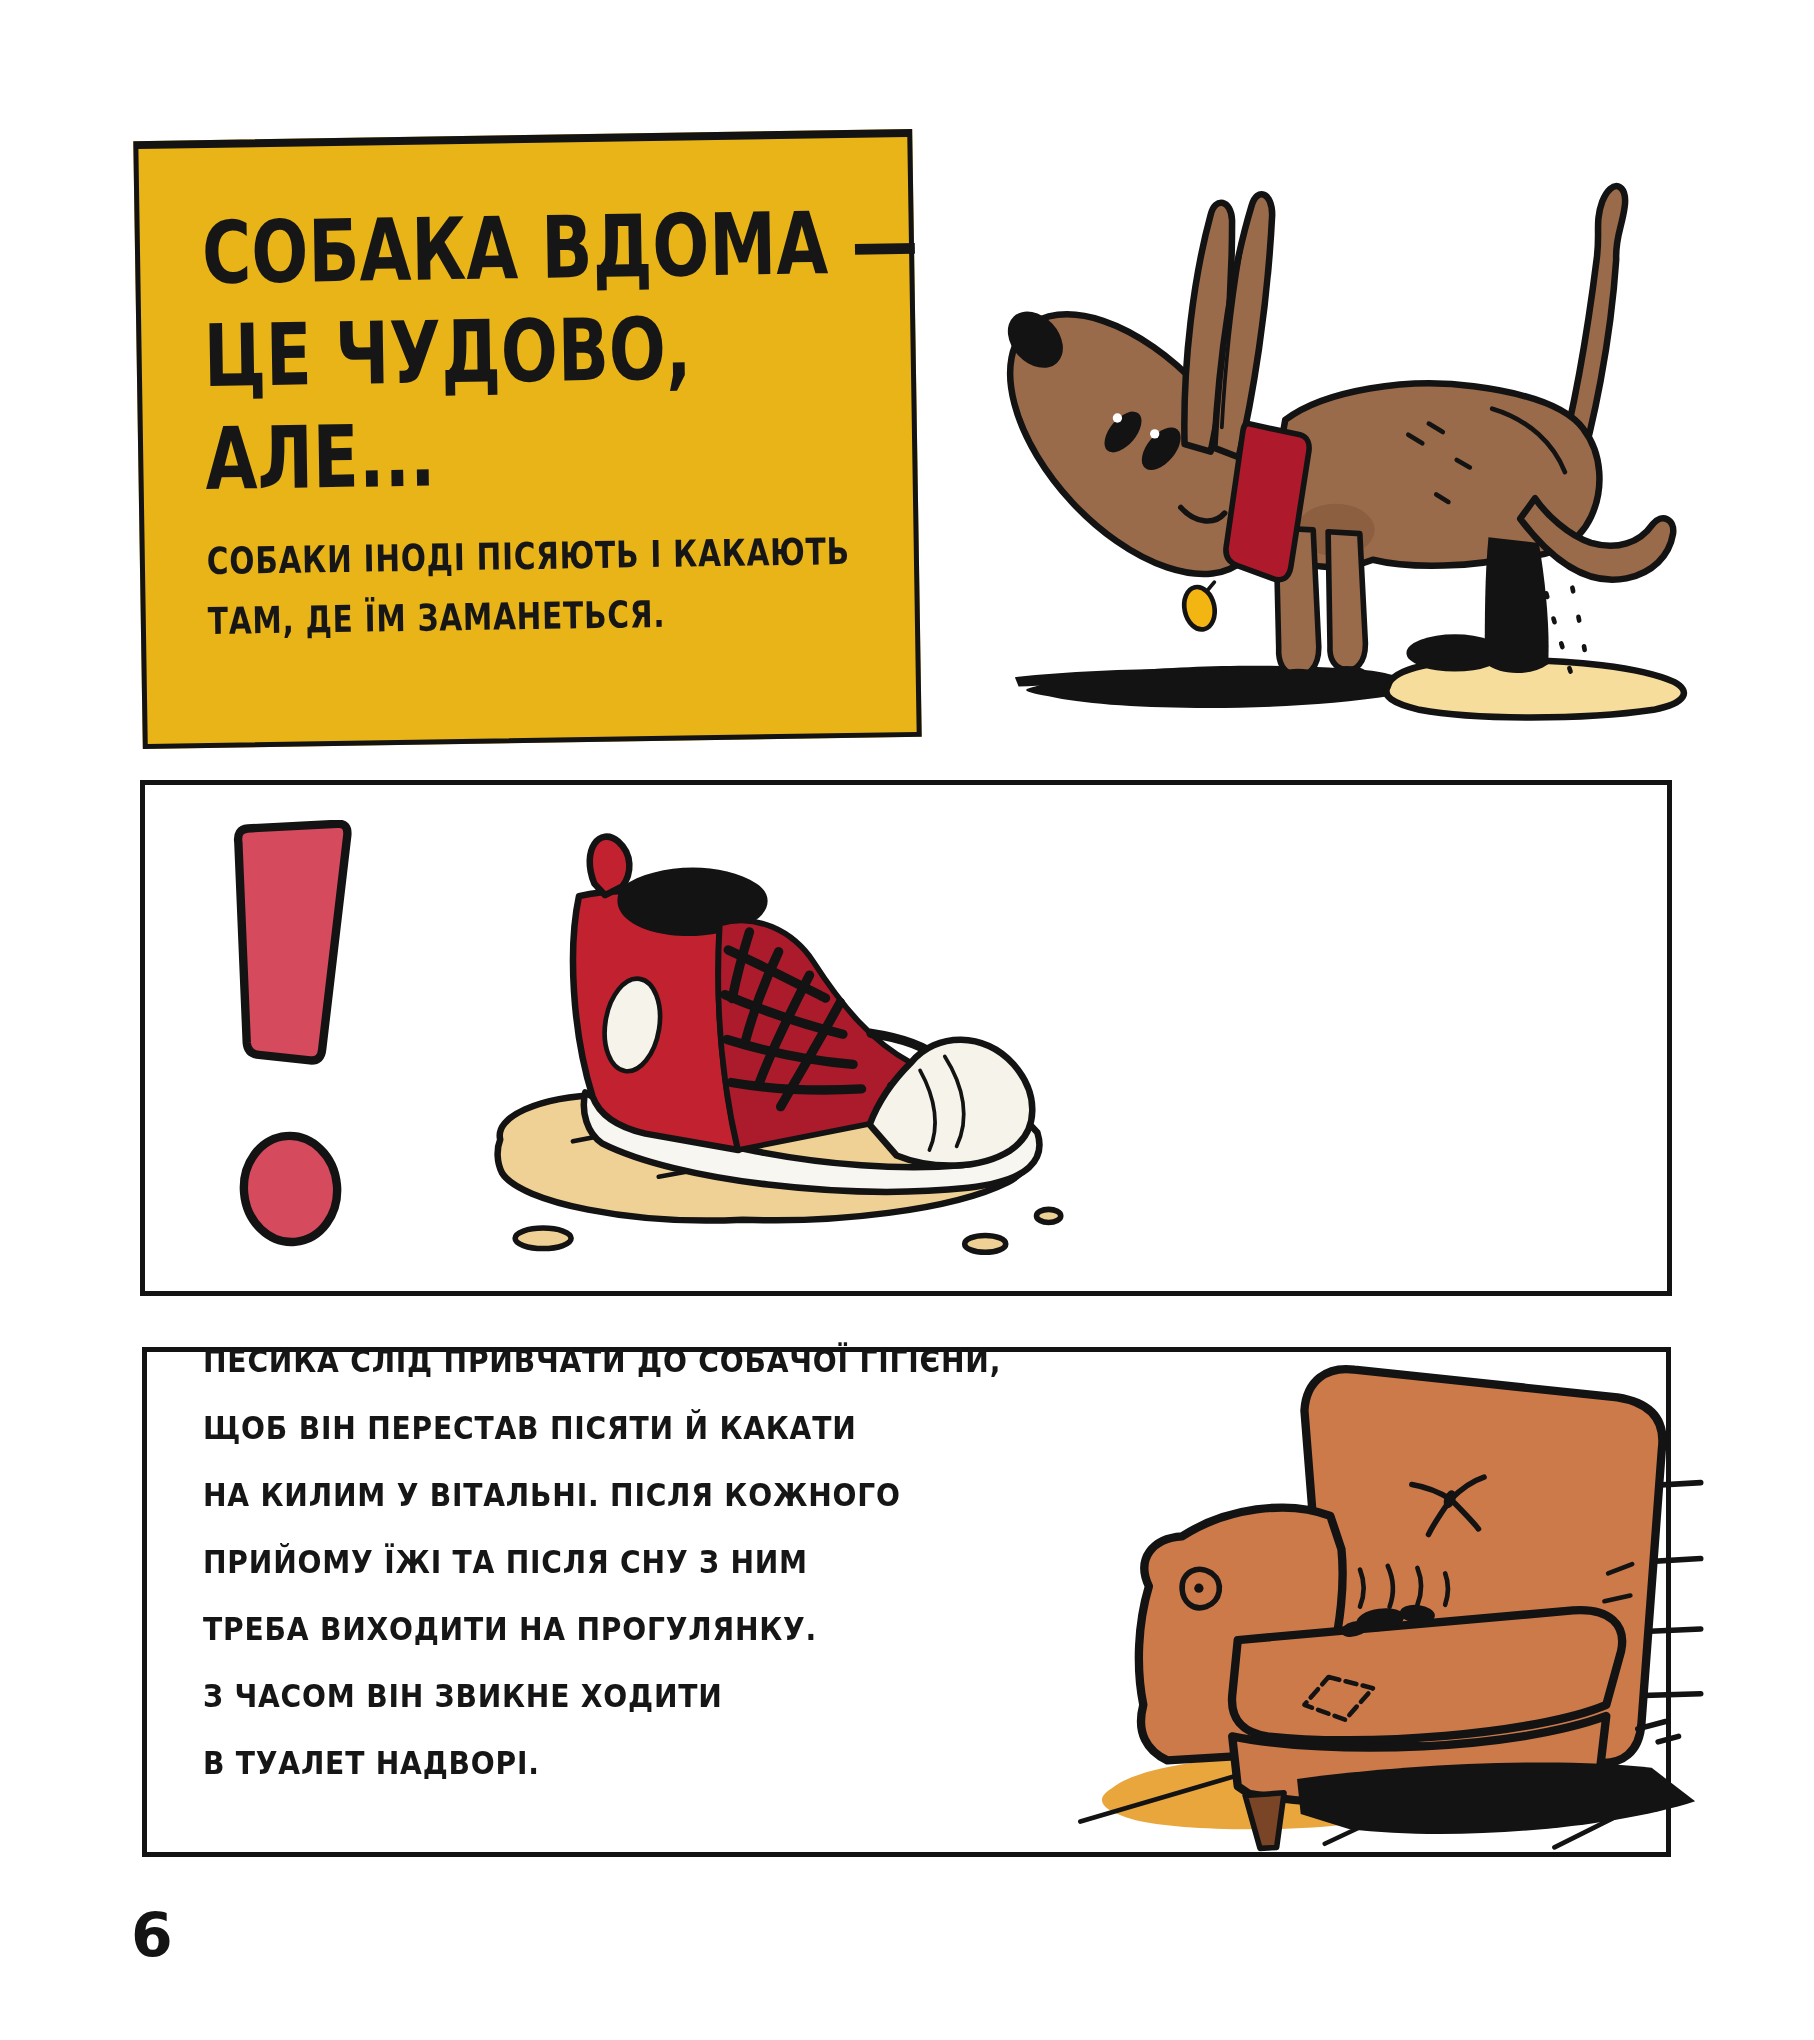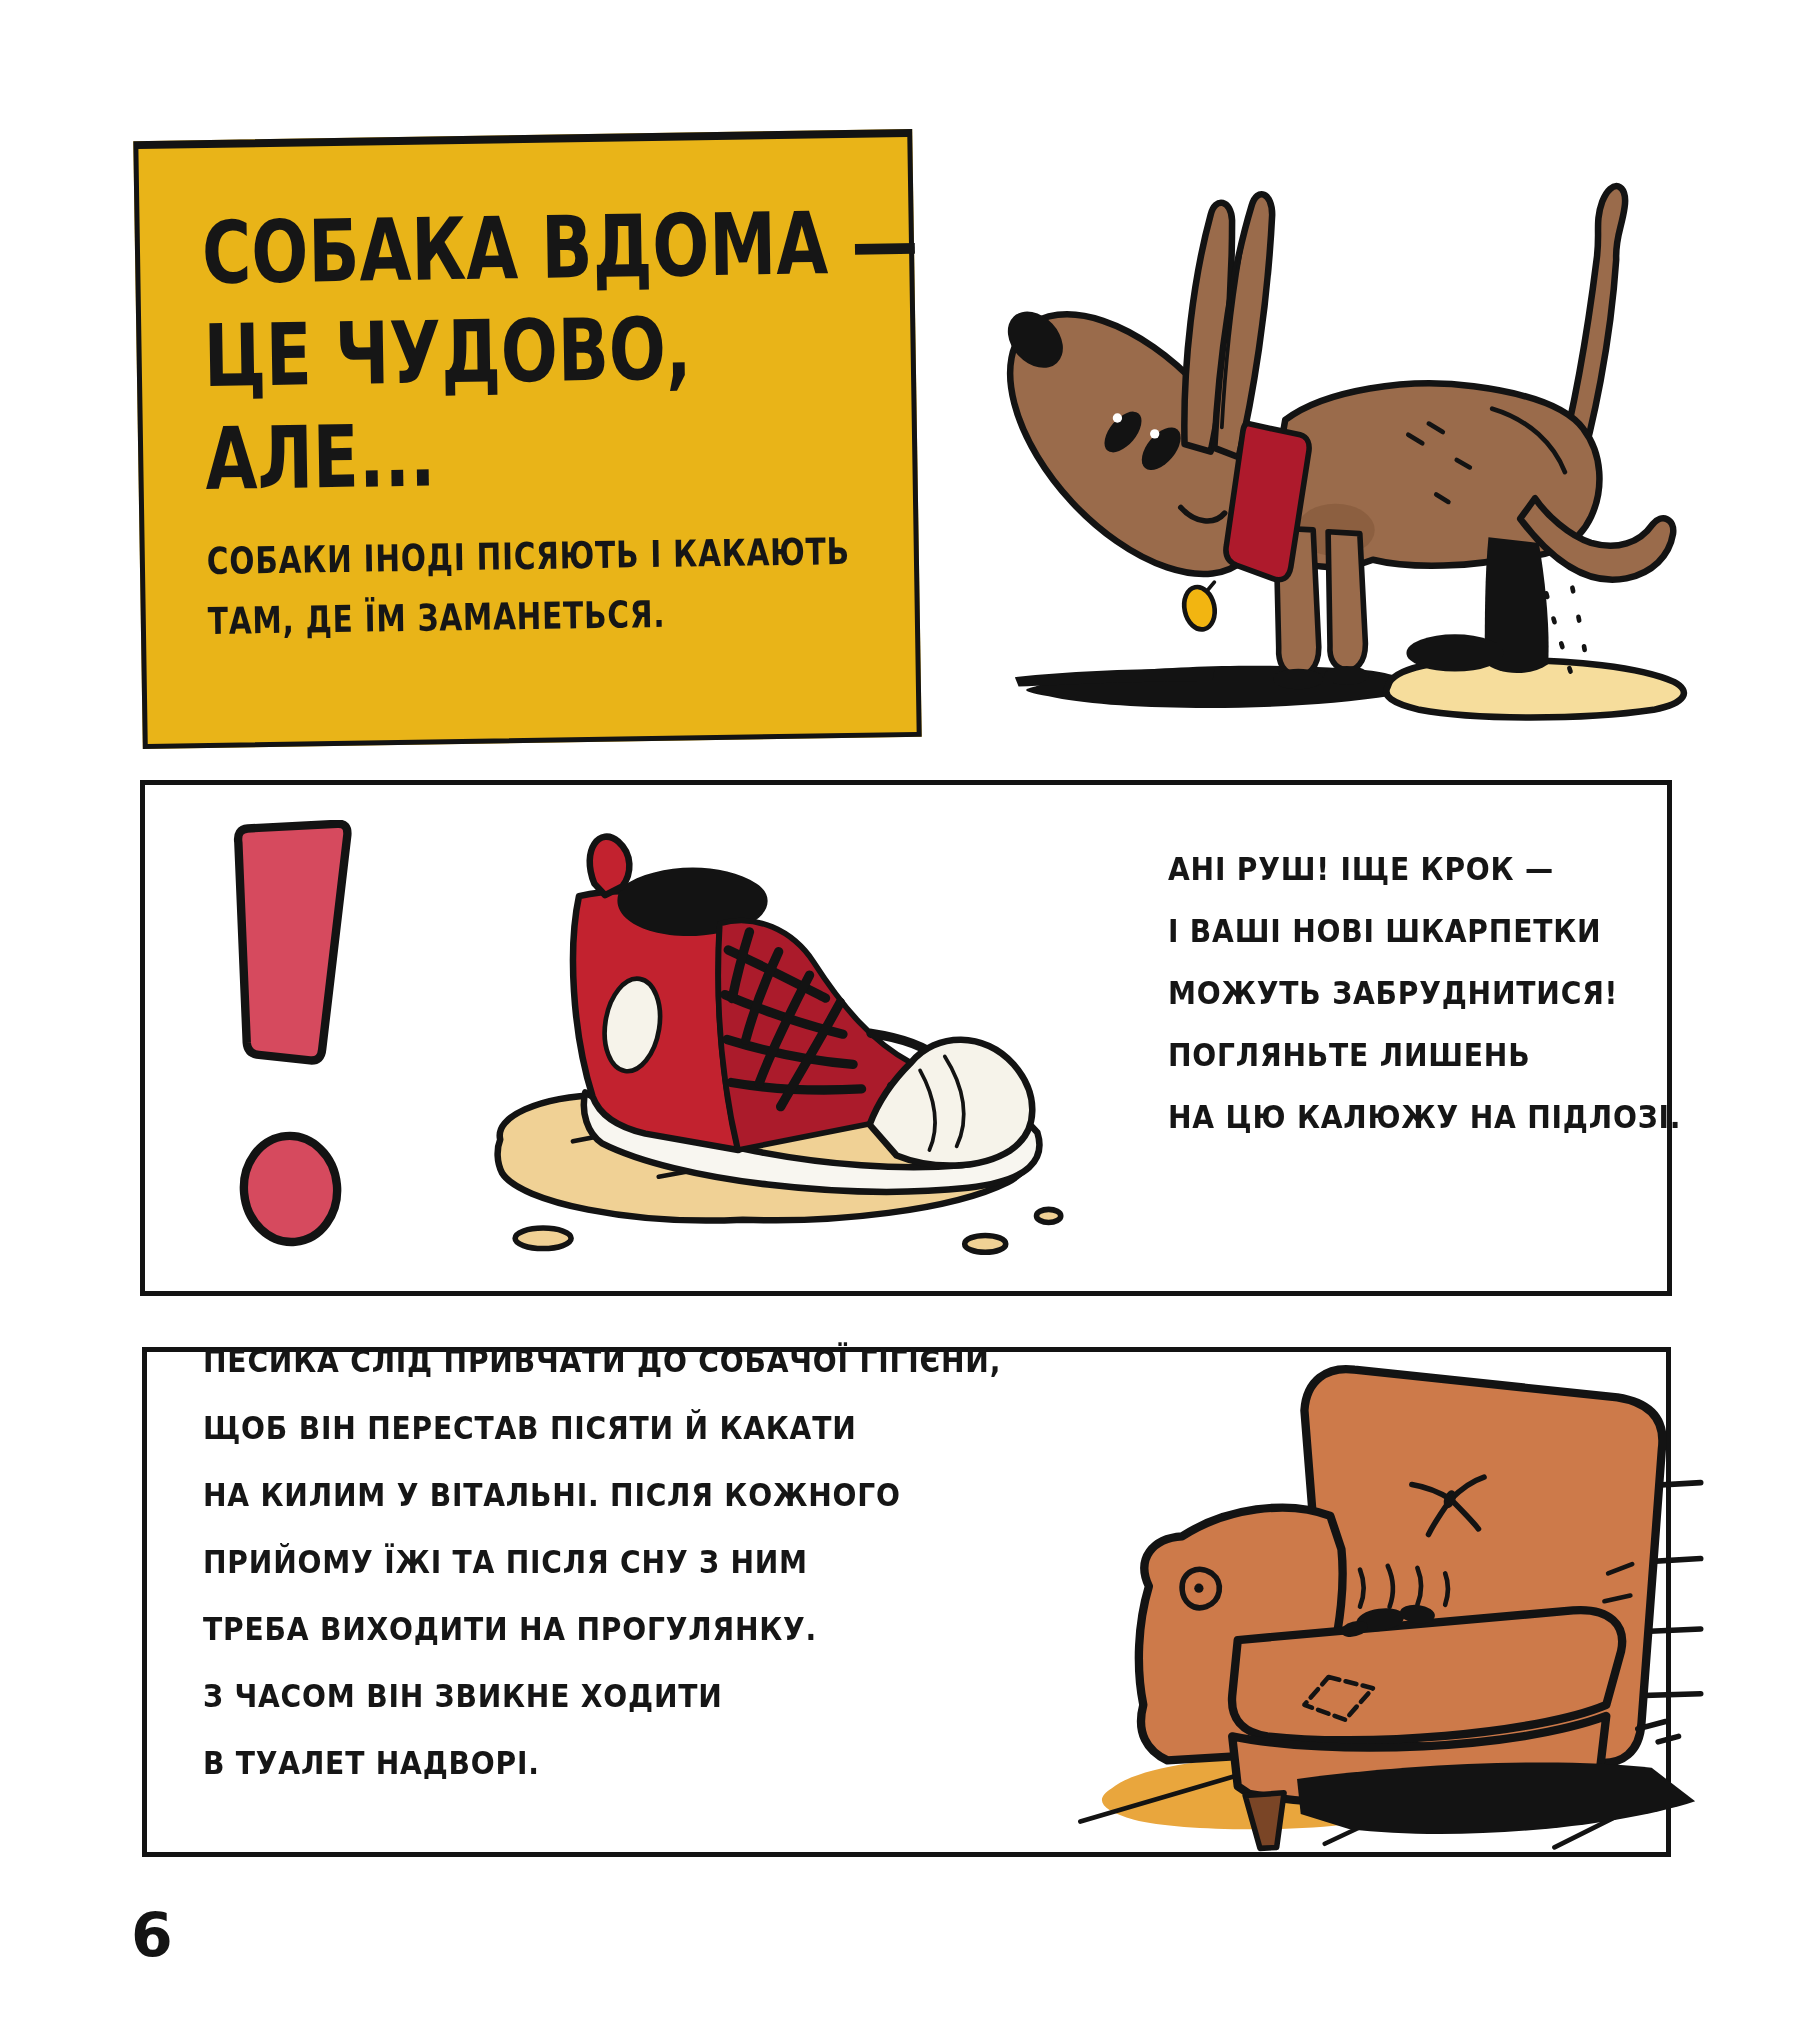--- a/index.html
+++ b/index.html
@@ -115,27 +115,20 @@
       <path class="f7" d="M168,82 C152,46 172,20 192,36 C208,49 208,70 198,84 L180,94 Z" fill="#c2222f"></path>
       <path class="f6" d="M304,120 C342,108 382,124 406,158 C438,204 472,242 514,262 L502,322 L332,362 C310,282 302,196 304,120 Z" fill="#ab1b2b"></path>
       <path class="s10" d="M314,148 C352,164 390,182 420,196 M312,196 C354,212 400,226 440,234 M316,244 C360,256 410,264 452,266 M322,290 C366,296 418,296 462,292"></path>
       <path class="s10" d="M336,128 C330,150 324,176 320,200 M368,148 C356,176 344,210 336,244 M402,172 C386,206 366,248 352,290 M436,200 C418,236 396,276 376,314"></path>
       <path class="s10" d="M470,232 C540,240 574,270 550,296 C532,314 500,306 494,288"></path>
       <path class="f7" d="M514,262 C540,228 592,226 624,260 C652,290 654,330 624,352 C592,374 540,376 502,362 L472,330 C482,300 497,280 514,262 Z" fill="#f6f3ea"></path>
       <path class="s4" d="M524,270 C542,300 547,330 537,355 M550,254 C572,286 579,320 566,350"></path>
     </g>
   </svg>
 
-  <div class="warning-text">
-    <div class="comic line nowrap">АНІ РУШ! ІЩЕ КРОК —</div>
-    <div class="comic line nowrap">І ВАШІ НОВІ ШКАРПЕТКИ</div>
-    <div class="comic line nowrap">МОЖУТЬ ЗАБРУДНИТИСЯ!</div>
-    <div class="comic line nowrap">ПОГЛЯНЬТЕ ЛИШЕНЬ</div>
-    <div class="comic line nowrap">НА ЦЮ КАЛЮЖУ НА ПІДЛОЗІ.</div>
-  </div>
 
   <div class="panel panel-advice"></div>
 
   <svg class="art" style="left:1052px;top:1353px" width="653" height="500" viewBox="0 0 700 540">
     <path d="M62,470 C100,440 225,430 312,443 C392,452 420,474 390,494 C330,518 150,520 86,504 C50,494 42,482 62,470 Z" fill="#e9a63d"></path>
     <path class="s5" d="M28,506 L212,452 M292,530 L428,466 M540,534 L652,478"></path>
     <path class="s6" d="M560,148 L698,140 M596,228 L698,222 M564,304 L698,298 M500,374 L698,368"></path>
     <path class="f9" d="M270,62 C272,30 294,14 324,18 L608,48 C646,54 660,74 656,104 L634,400 C632,430 614,446 584,442 L298,416 Z" fill="#cd7a4a"></path>
     <path class="s6" d="M428,158 C412,148 398,144 386,142 M428,158 C440,146 452,138 464,134 M428,158 C418,172 410,184 404,196 M428,158 C440,170 450,180 458,190"></path>
     <ellipse class="blk" cx="427" cy="158" rx="6" ry="10" transform="rotate(20 427 158)"></ellipse>

